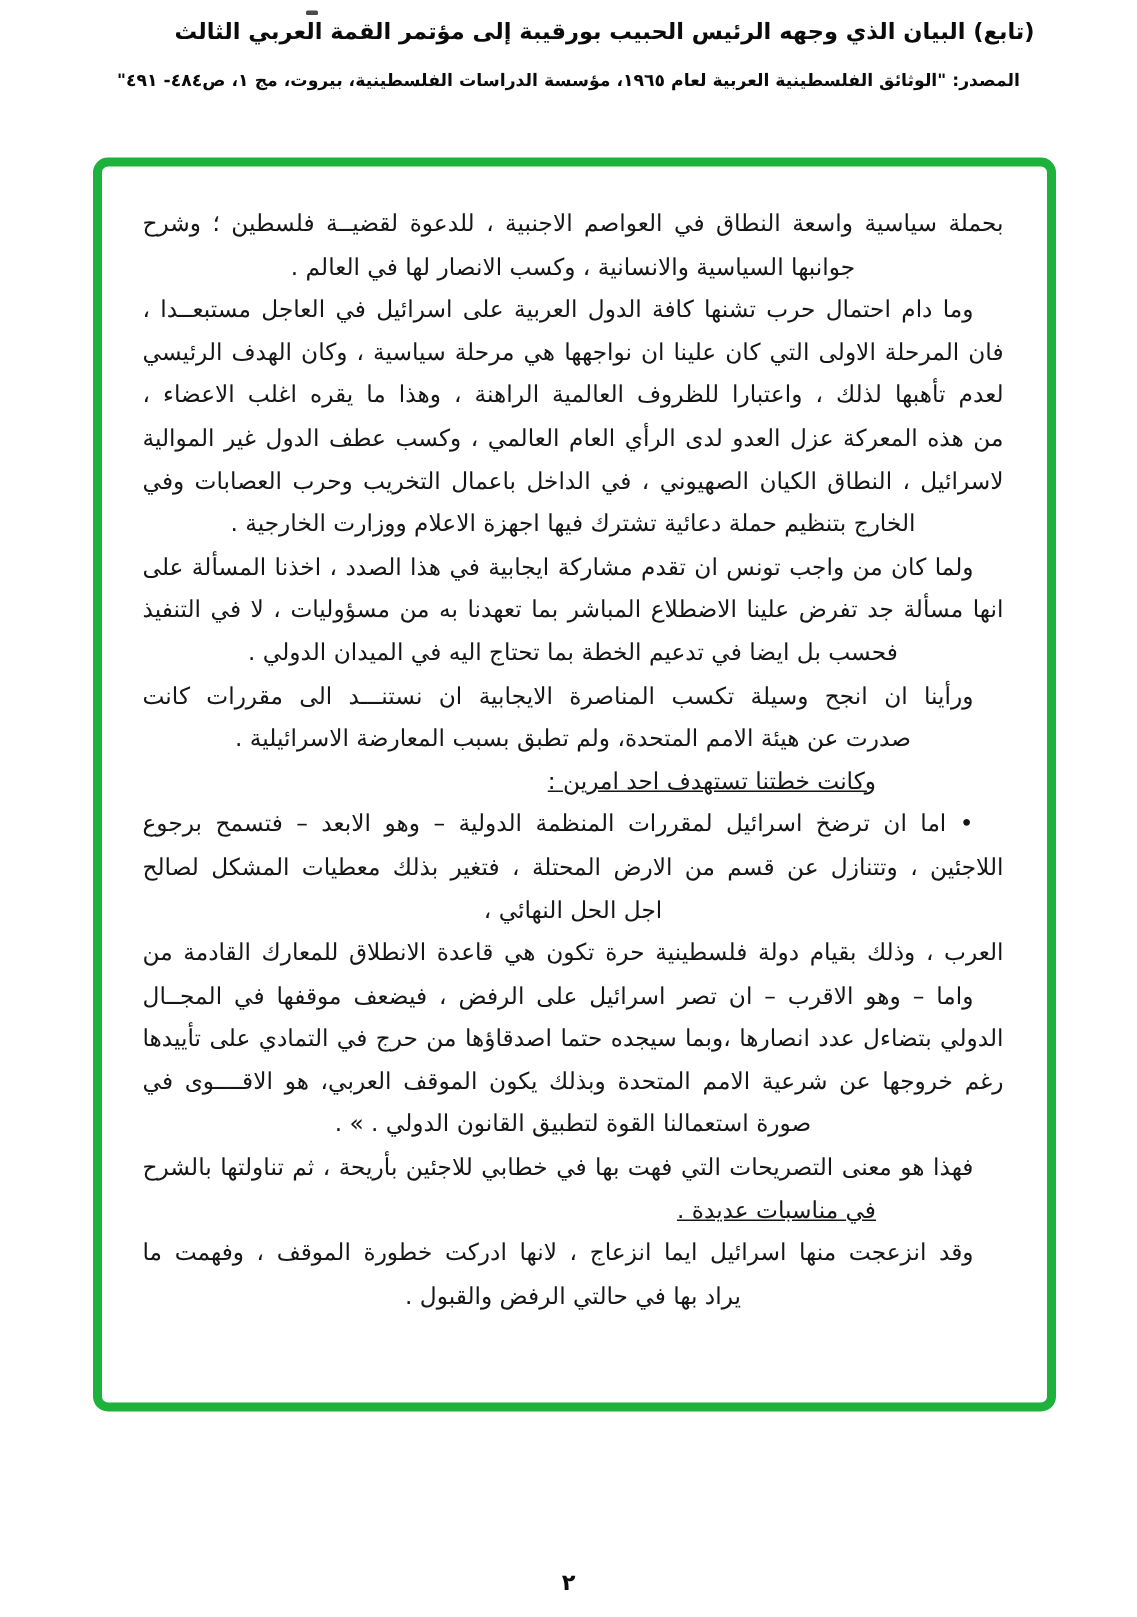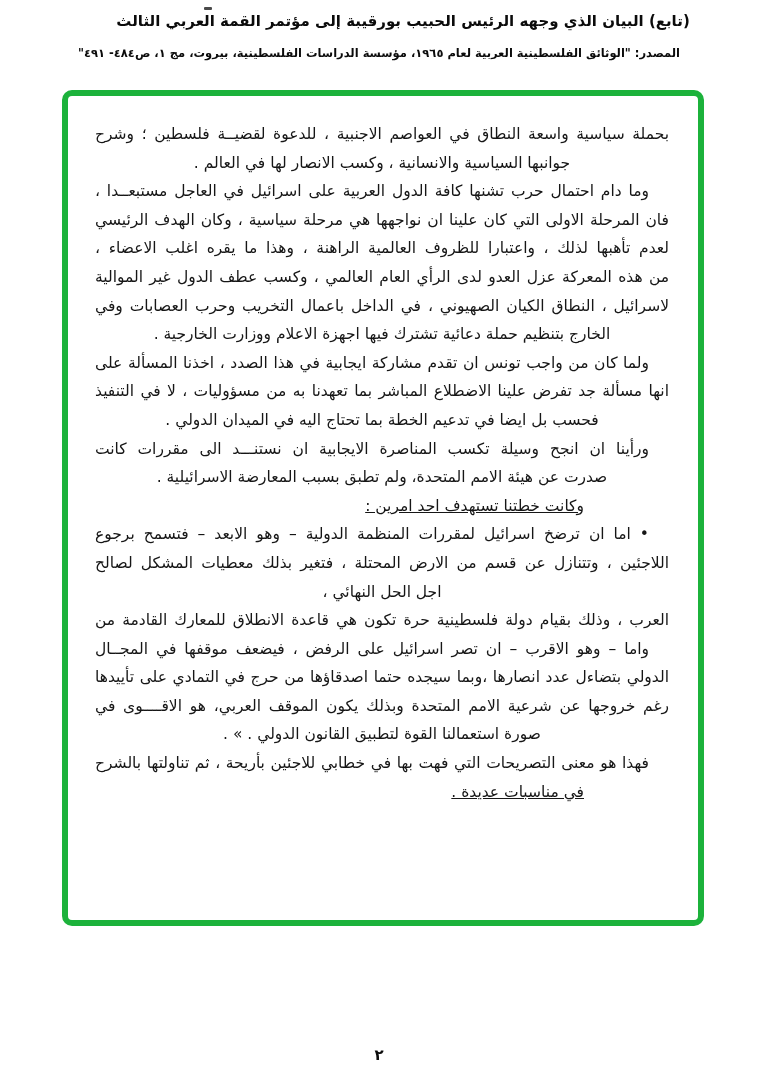--- a/index.html
+++ b/index.html
@@ -44,21 +44,21 @@
     left: 0;
     width: 100%;
     text-align: center;
     font-size: 11.5px;
     font-weight: bold;
     color: #0b0b0b;
   }
   .frame {
     position: absolute;
     left: 62px;
-    top: 90px;
+    top: 105px;
     width: 642px;
     height: 836px;
     box-sizing: border-box;
     border: 6px solid #1cb23b;
     border-radius: 10px;
     background: #ffffff;
   }
   .body-text {
     box-sizing: border-box;
     width: 100%;
@@ -134,17 +134,21 @@
         <div class="para">
           <div class="ln a-f">واما – وهو الاقرب – ان تصر اسرائيل على الرفض ، فيضعف موقفها في المجــال</div>
           <div class="ln a-j">الدولي بتضاءل عدد انصارها ،وبما سيجده حتما اصدقاؤها من حرج في التمادي على تأييدها</div>
           <div class="ln a-j">رغم خروجها عن شرعية الامم المتحدة وبذلك يكون الموقف العربي، هو الاقــــوى في</div>
           <div class="ln a-c">صورة استعمالنا القوة لتطبيق القانون الدولي . » .</div>
         </div>
         <div class="para">
           <div class="ln a-f">فهذا هو معنى التصريحات التي فهت بها في خطابي للاجئين بأريحة ، ثم تناولتها بالشرح</div>
           <div class="ln a-r">في مناسبات عديدة .</div>
         </div>
+        <div class="para">
+          <div class="ln a-f">وقد انزعجت منها اسرائيل ايما انزعاج ، لانها ادركت خطورة الموقف ، وفهمت ما</div>
+          <div class="ln a-c">يراد بها في حالتي الرفض والقبول .</div>
+        </div>
       </div>
   </div>
 
   <div class="page-number">٢</div>
 </div>
 
 </body></html>

